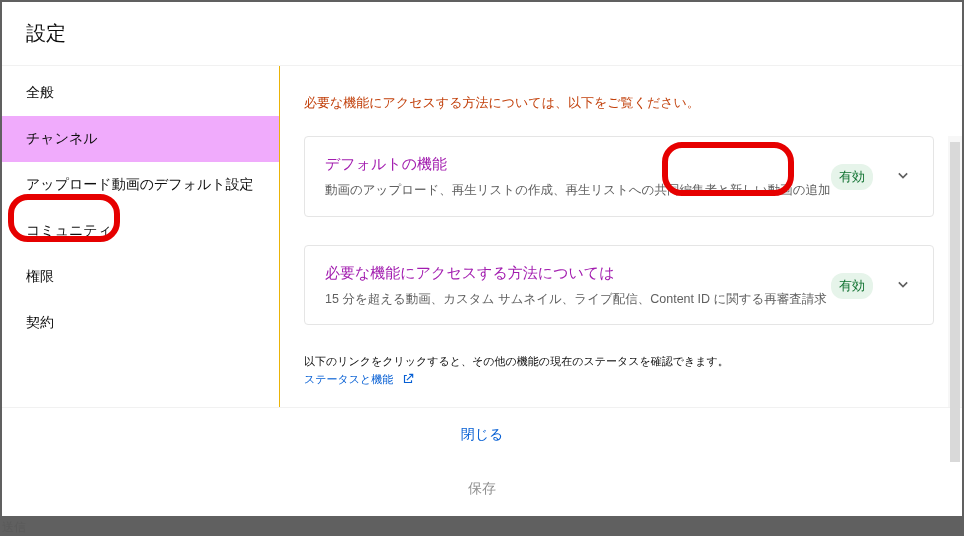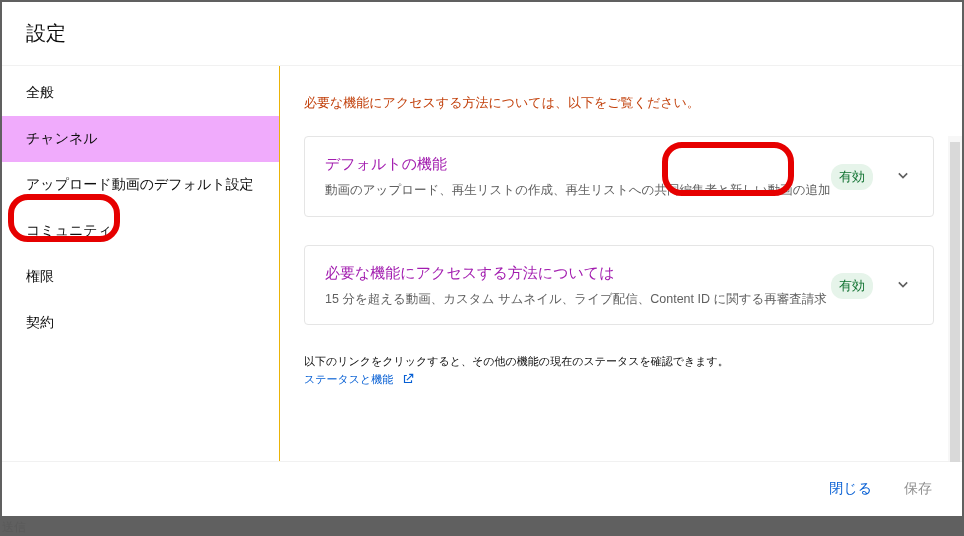--- a/index.html
+++ b/index.html
@@ -143,21 +143,22 @@
       cursor: pointer;
       display: inline-flex;
       align-items: center;
       gap: 8px;
     }
     .footer {
       display: flex;
       justify-content: flex-end;
       align-items: center;
       padding: 14px 24px;
-      gap: 20px;
+      gap: 28px;
+      flex-direction: column;
     }
     .btn {
       font-size: 14px;
       cursor: pointer;
       background: none;
       border: none;
       padding: 4px 6px;
     }
     .btn.close { color: #065fd4; }
     .btn.save { color: #909090; }

